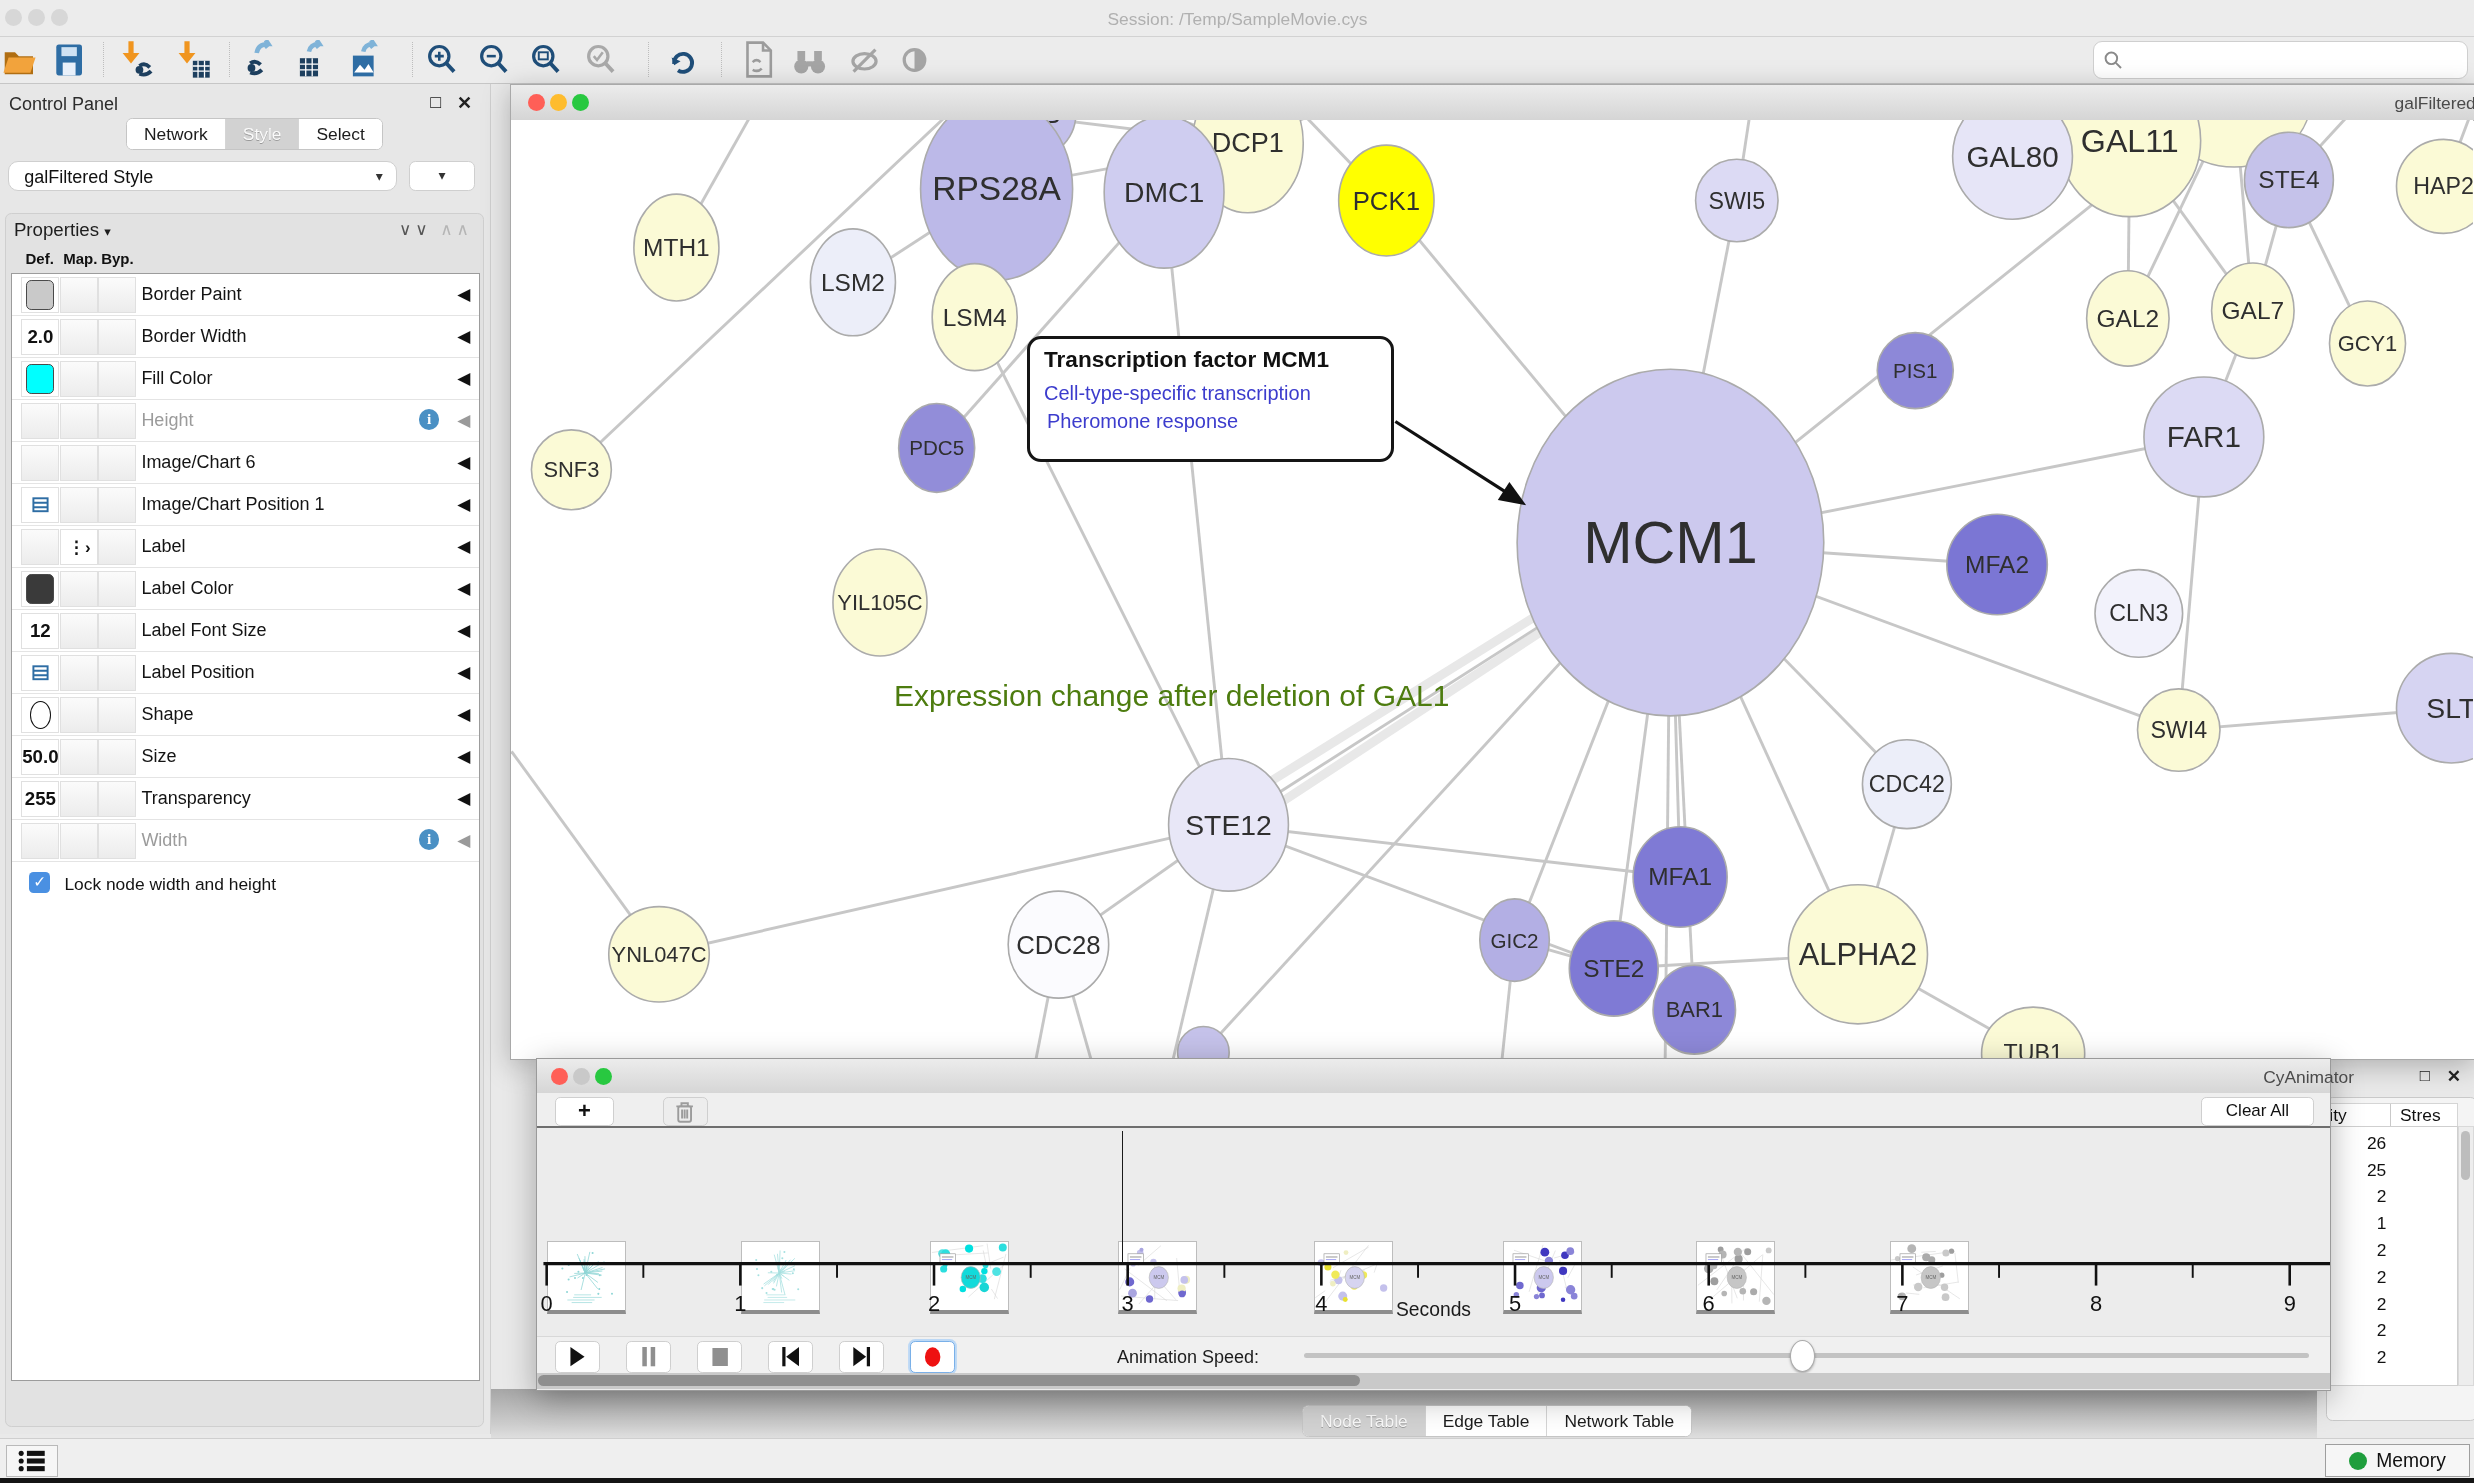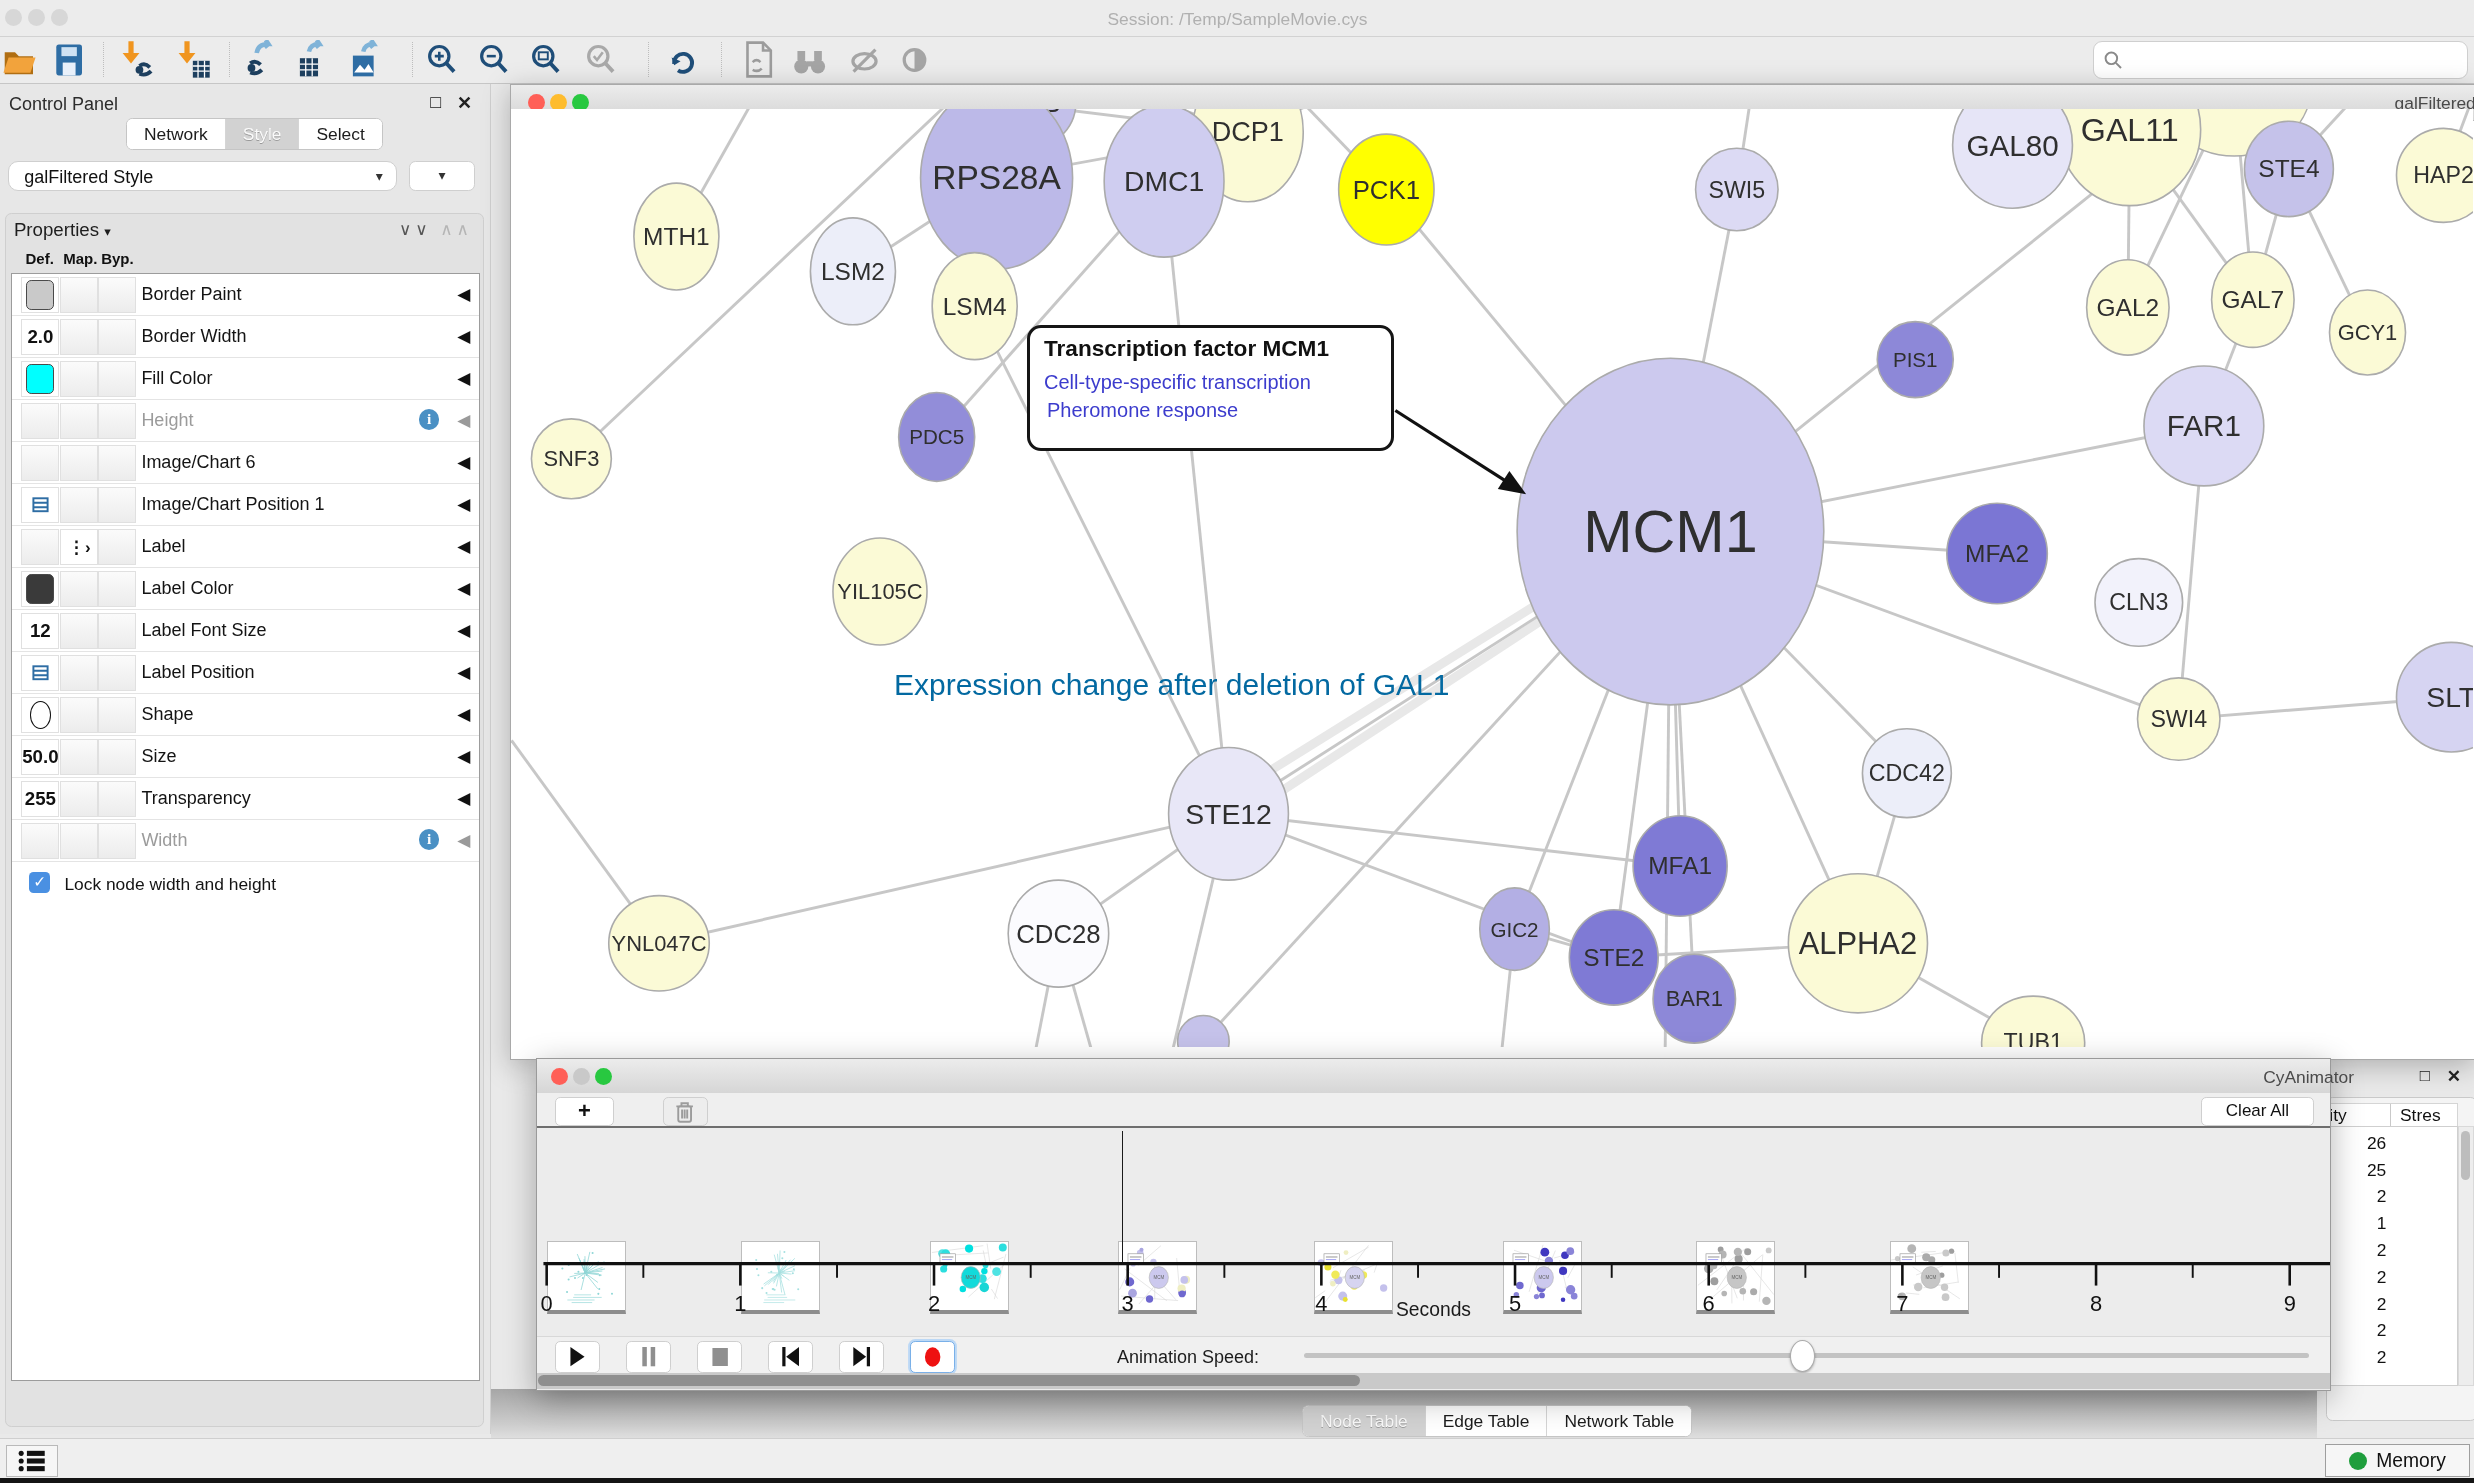--- a/index.html
+++ b/index.html
@@ -44,26 +44,26 @@
   .ptext{font-size:18.7px;font-weight:bold;color:#111;}
   .pellipse{width:19.3px;height:26px;border:1.9px solid #111;border-radius:50%;}
   #lock-row{position:relative;height:43px;background:#fff;}
   #lock-box{position:absolute;left:17px;top:10.3px;width:20.6px;height:20.6px;background:#4a90e2;border-radius:4.5px;color:#fff;font-size:15.5px;text-align:center;line-height:20.6px;}
   #lock-label{position:absolute;left:52px;top:11.6px;font-size:17.4px;color:#141414;}
   
   #net-window{left:510px;top:84px;width:1963px;height:974px;background:#fff;border:0.6px solid #a9a9a9;box-shadow:0 6.4px 26px rgba(0,0,0,.25);}
   .titlebar{position:absolute;left:0;top:0;width:100%;height:35px;background:linear-gradient(#ececec,#d5d5d5);border-bottom:0.6px solid #b9b9b9;}
   .tl{position:absolute;top:9px;width:17px;height:17px;border-radius:50%;}
   .tbtitle{position:absolute;width:100%;top:7.7px;text-align:right;font-size:17.4px;color:#4a4a4a;padding-left:24px;}
-  #net-canvas{left:0;top:24px;width:1962px;height:938px;overflow:hidden;background:#fff;}
+  #net-canvas{left:0;top:35px;width:1962px;height:938px;overflow:hidden;background:#fff;}
   #annotation-box{left:516px;top:216px;width:361px;height:120px;background:#fff;border:3.9px solid #151515;border-radius:14px;}
   #annotation-box .t{position:absolute;left:14px;top:7.7px;font-size:22.6px;font-weight:bold;color:#111;}
   #annotation-box .l1{position:absolute;left:14px;top:43px;font-size:20px;color:#3c3ccd;}
   #annotation-box .l2{position:absolute;left:17px;top:71px;font-size:20px;color:#3c3ccd;}
-  #net-caption{left:383px;top:559px;font-size:30px;color:#0369a1;}
+  #net-caption{left:383px;top:559px;font-size:30px;color:#4d7c0f;}
   
   #cyanimator{left:524px;top:1058px;width:1793px;height:331px;background:#ececec;border:0.6px solid #9a9a9a;box-shadow:0 7.7px 30px rgba(0,0,0,.3);margin-left:12px;}
   #cy-toolbar{left:0;top:34px;width:1793px;height:34px;background:#efefef;}
   .cybtn{position:absolute;top:3.9px;height:27px;background:#fff;border:1.3px solid #cfcfcf;border-radius:5.2px;}
   #cy-sep{left:0;top:67px;width:1793px;height:1.9px;background:#6e6e6e;}
   #cy-frames{left:0;top:69px;width:1793px;height:184px;background:#ececec;}
   .thumb{position:absolute;top:113px;width:77px;height:68px;background:#fff;border:0.6px solid #bdbdbd;border-bottom:4.5px solid #8d8d8d;}
   #cy-playhead{position:absolute;top:72px;width:1.3px;height:133px;background:#1a1a1a;}
   #cy-ruler{left:0;top:193px;width:1793px;height:71px;}
   #cy-seconds{left:0;top:240px;width:1793px;text-align:center;font-size:19.3px;color:#1a1a1a;}

